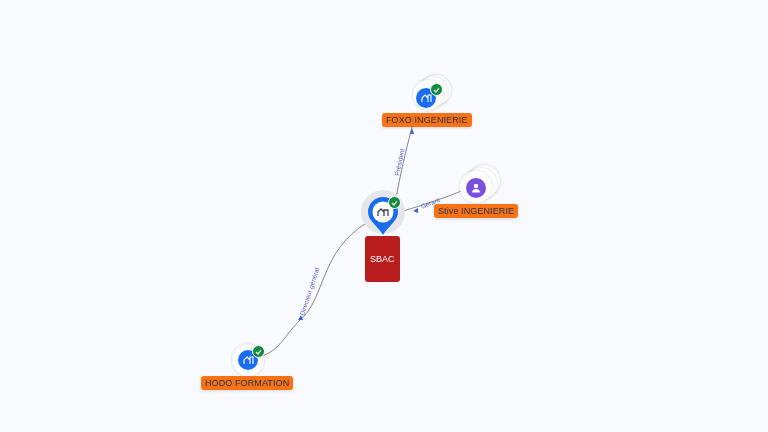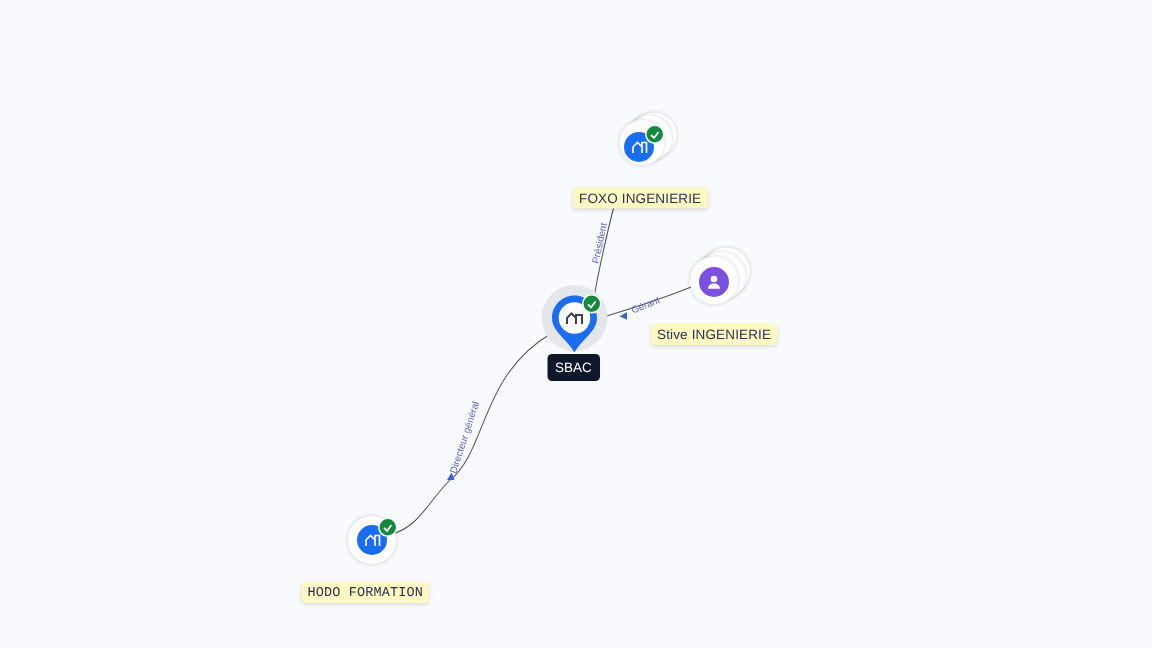--- a/index.html
+++ b/index.html
@@ -4,24 +4,24 @@
 <style>
   html, body { margin:0; padding:0; }
   body { width:768px; height:432px; background:#f8fafd; position:relative; overflow:hidden;
          font-family:"Liberation Sans", sans-serif; }
   svg.edges { position:absolute; left:0; top:0; }
   .node { position:absolute; }
   .stack { position:absolute; border-radius:50%; background:#fff; box-shadow:0 0 3px rgba(0,0,0,0.18); }
   .disc { position:absolute; border-radius:50%; display:flex; align-items:center; justify-content:center; }
   .check { position:absolute; width:11px; height:11px; border-radius:50%; background:#138a3e;
            border:1px solid #fff; display:flex; align-items:center; justify-content:center; }
-  .label { position:absolute; background:#fef9c3; color:#2a3350; font-size:9px; padding:2px 4px;
-           border-radius:3px; box-shadow:0 1px 3px rgba(0,0,0,0.15); white-space:nowrap; letter-spacing:0.1px;margin-top:12px; }
+  .label { position:absolute; background:#f97316; color:#2a3350; font-size:9px; padding:2px 4px;
+           border-radius:3px; box-shadow:0 1px 3px rgba(0,0,0,0.15); white-space:nowrap; letter-spacing:0.1px; }
   .edge-label { font-size:6.5px; fill:#5a62c8; font-family:"Liberation Sans", sans-serif; }
-  .center-label { position:absolute; background:#0f172a; color:#fff; font-size:9px; padding:4px 5px;
+  .center-label { position:absolute; background:#b91c1c; color:#fff; font-size:9px; padding:18px 5px;
                   border-radius:3px; }
 </style>
 </head>
 <body>
 
 <svg class="edges" width="768" height="432">
 
   <path d="M396 198 Q402 165 412 127" stroke="#555" stroke-width="0.7" fill="none"></path>
   <polygon points="410,134 412,128 414,134" fill="#3b63d8"></polygon>
   <text class="edge-label" transform="translate(399,176) rotate(-78)">Président</text>
@@ -73,21 +73,21 @@
   <div class="stack" style="left:30px;top:8px;width:32px;height:32px;"></div>
   <div class="disc" style="left:36px;top:15px;width:20px;height:20px;background:#7b4fe0;">
     <svg width="10" height="10" viewBox="0 0 10 10">
         <circle cx="5" cy="3" r="2.2" fill="#fff"></circle>
         <path d="M1 9.5C1 7 3 6 5 6S9 7 9 9.5Z" fill="#fff"></path>
       </svg>
   </div>
   <div class="label" style="left:4px;top:41px;">Stive INGENIERIE</div>
 </div>
 
-<div class="node" style="left:200px;top:340px;width:100px;height:55px;font-family:Liberation Mono, monospace;">
+<div class="node" style="left:200px;top:340px;width:100px;height:55px;">
   <div class="stack" style="left:32px;top:4px;width:32px;height:32px;"></div>
   <div class="disc" style="left:38px;top:10px;width:20px;height:20px;background:#1a6cf0;">
     <svg width="11" height="10" viewBox="0 0 11 10">
         <path d="M1 9V5l3-3 3 3v4M7 9V2h3v7" stroke="#fff" stroke-width="1.1" fill="none"></path>
       </svg>
   </div>
   <div class="check" style="left:52px;top:5px;">
     <svg width="7" height="6" viewBox="0 0 7 6">
         <path d="M1 3l2 2 3-4" stroke="#fff" stroke-width="1.2" fill="none"></path>
       </svg>

